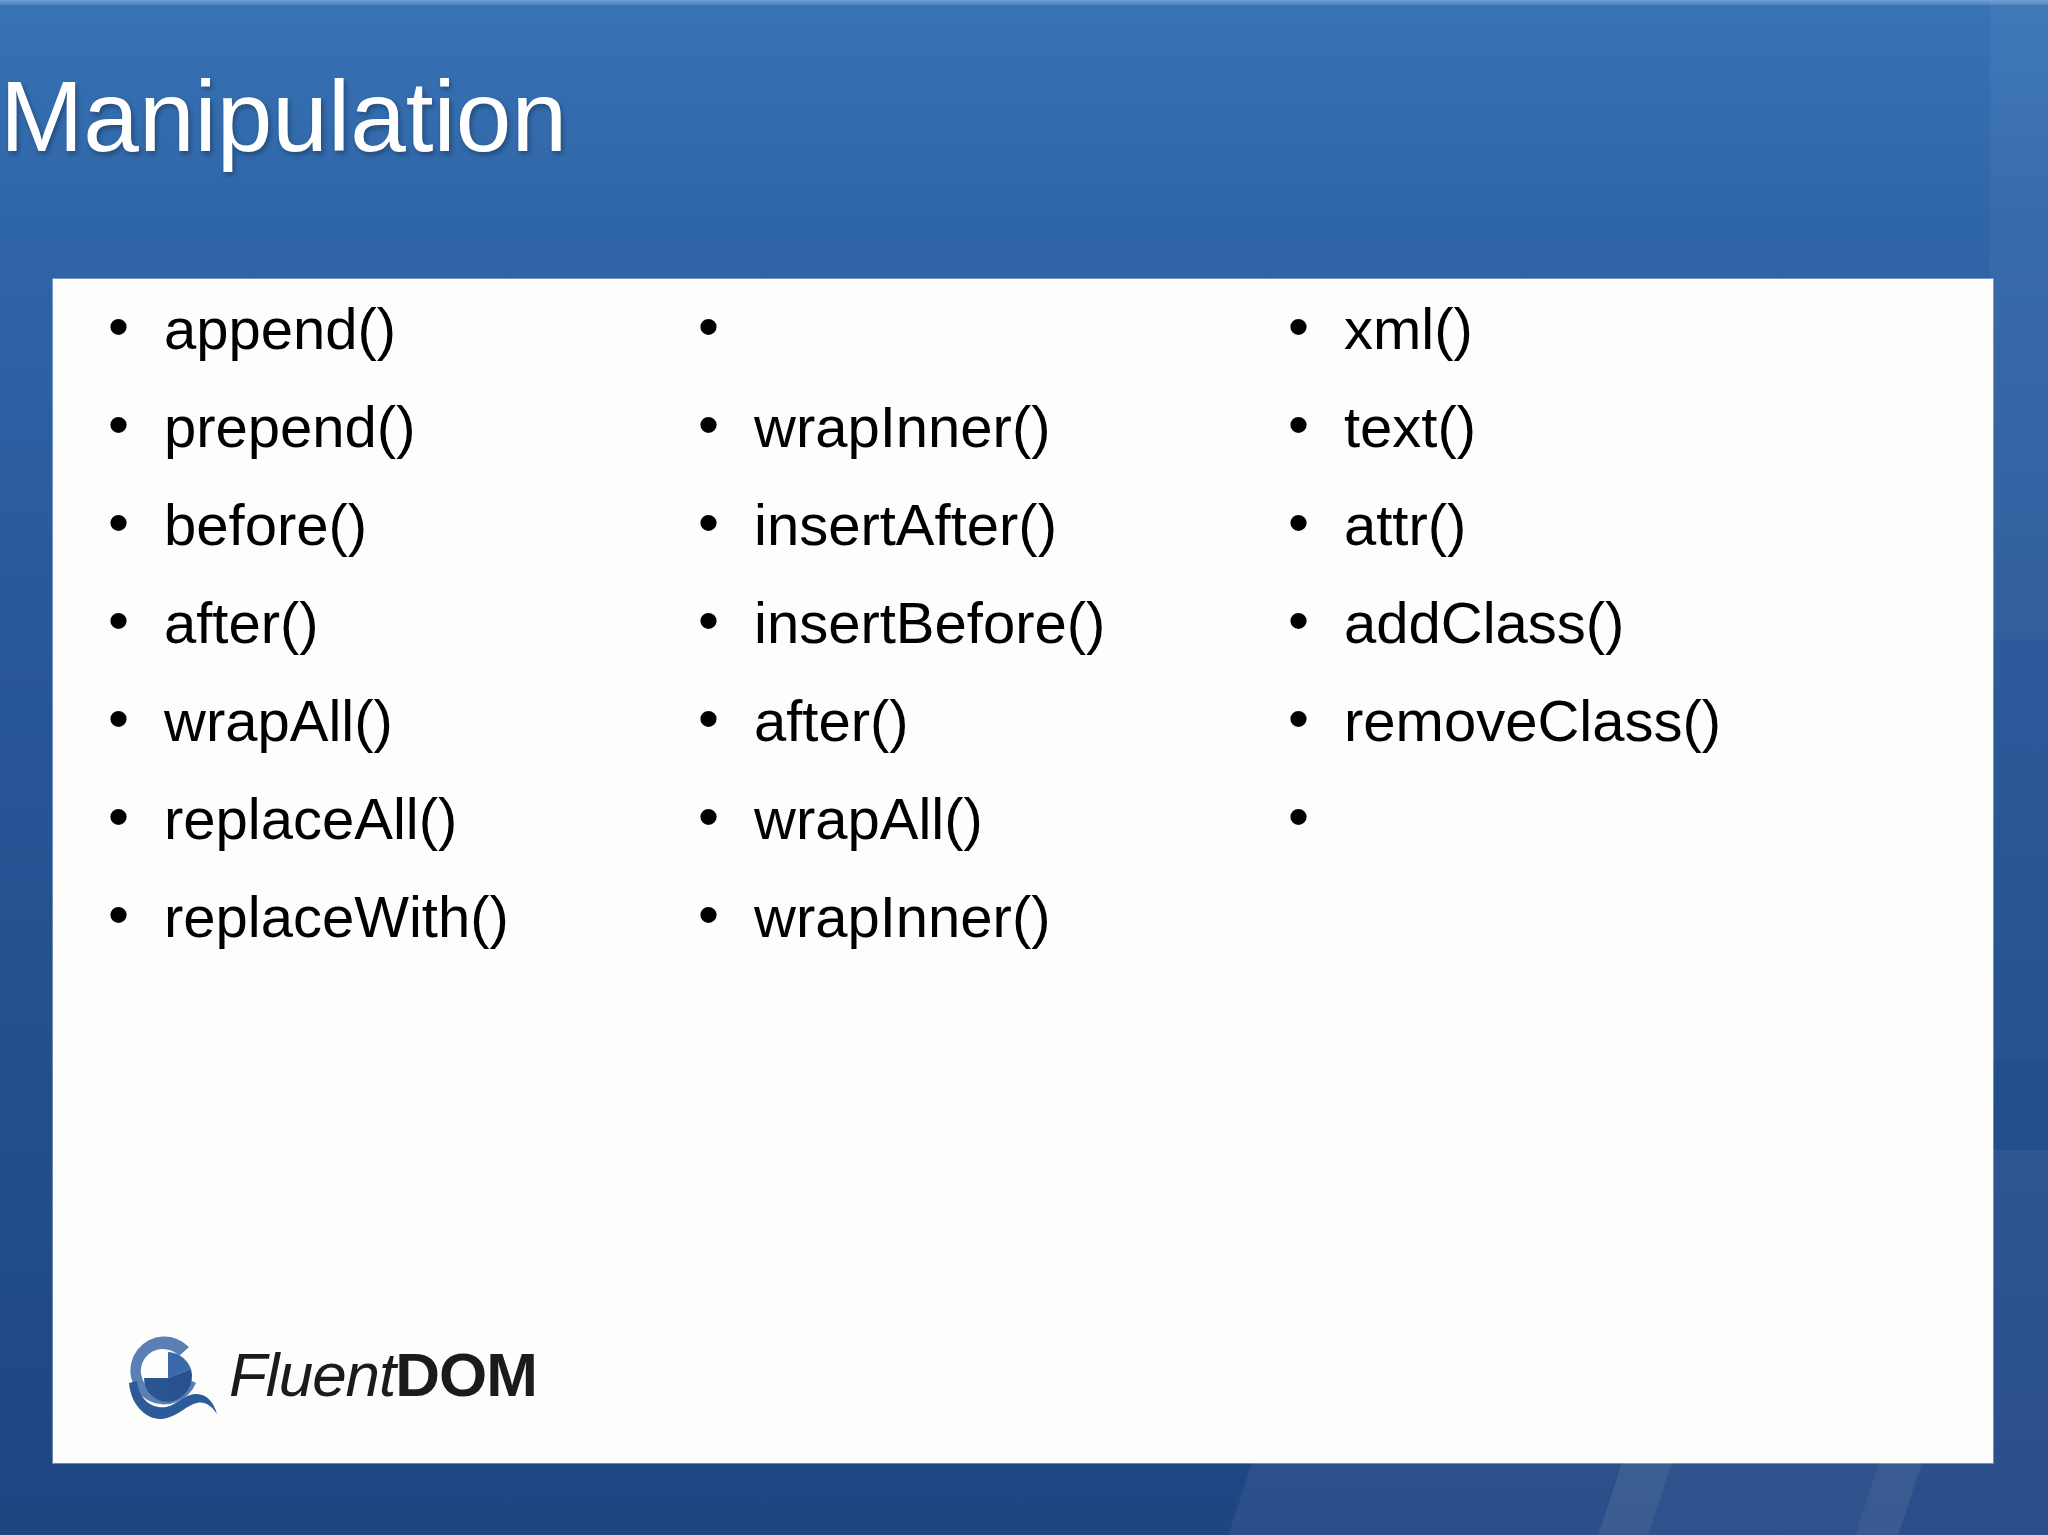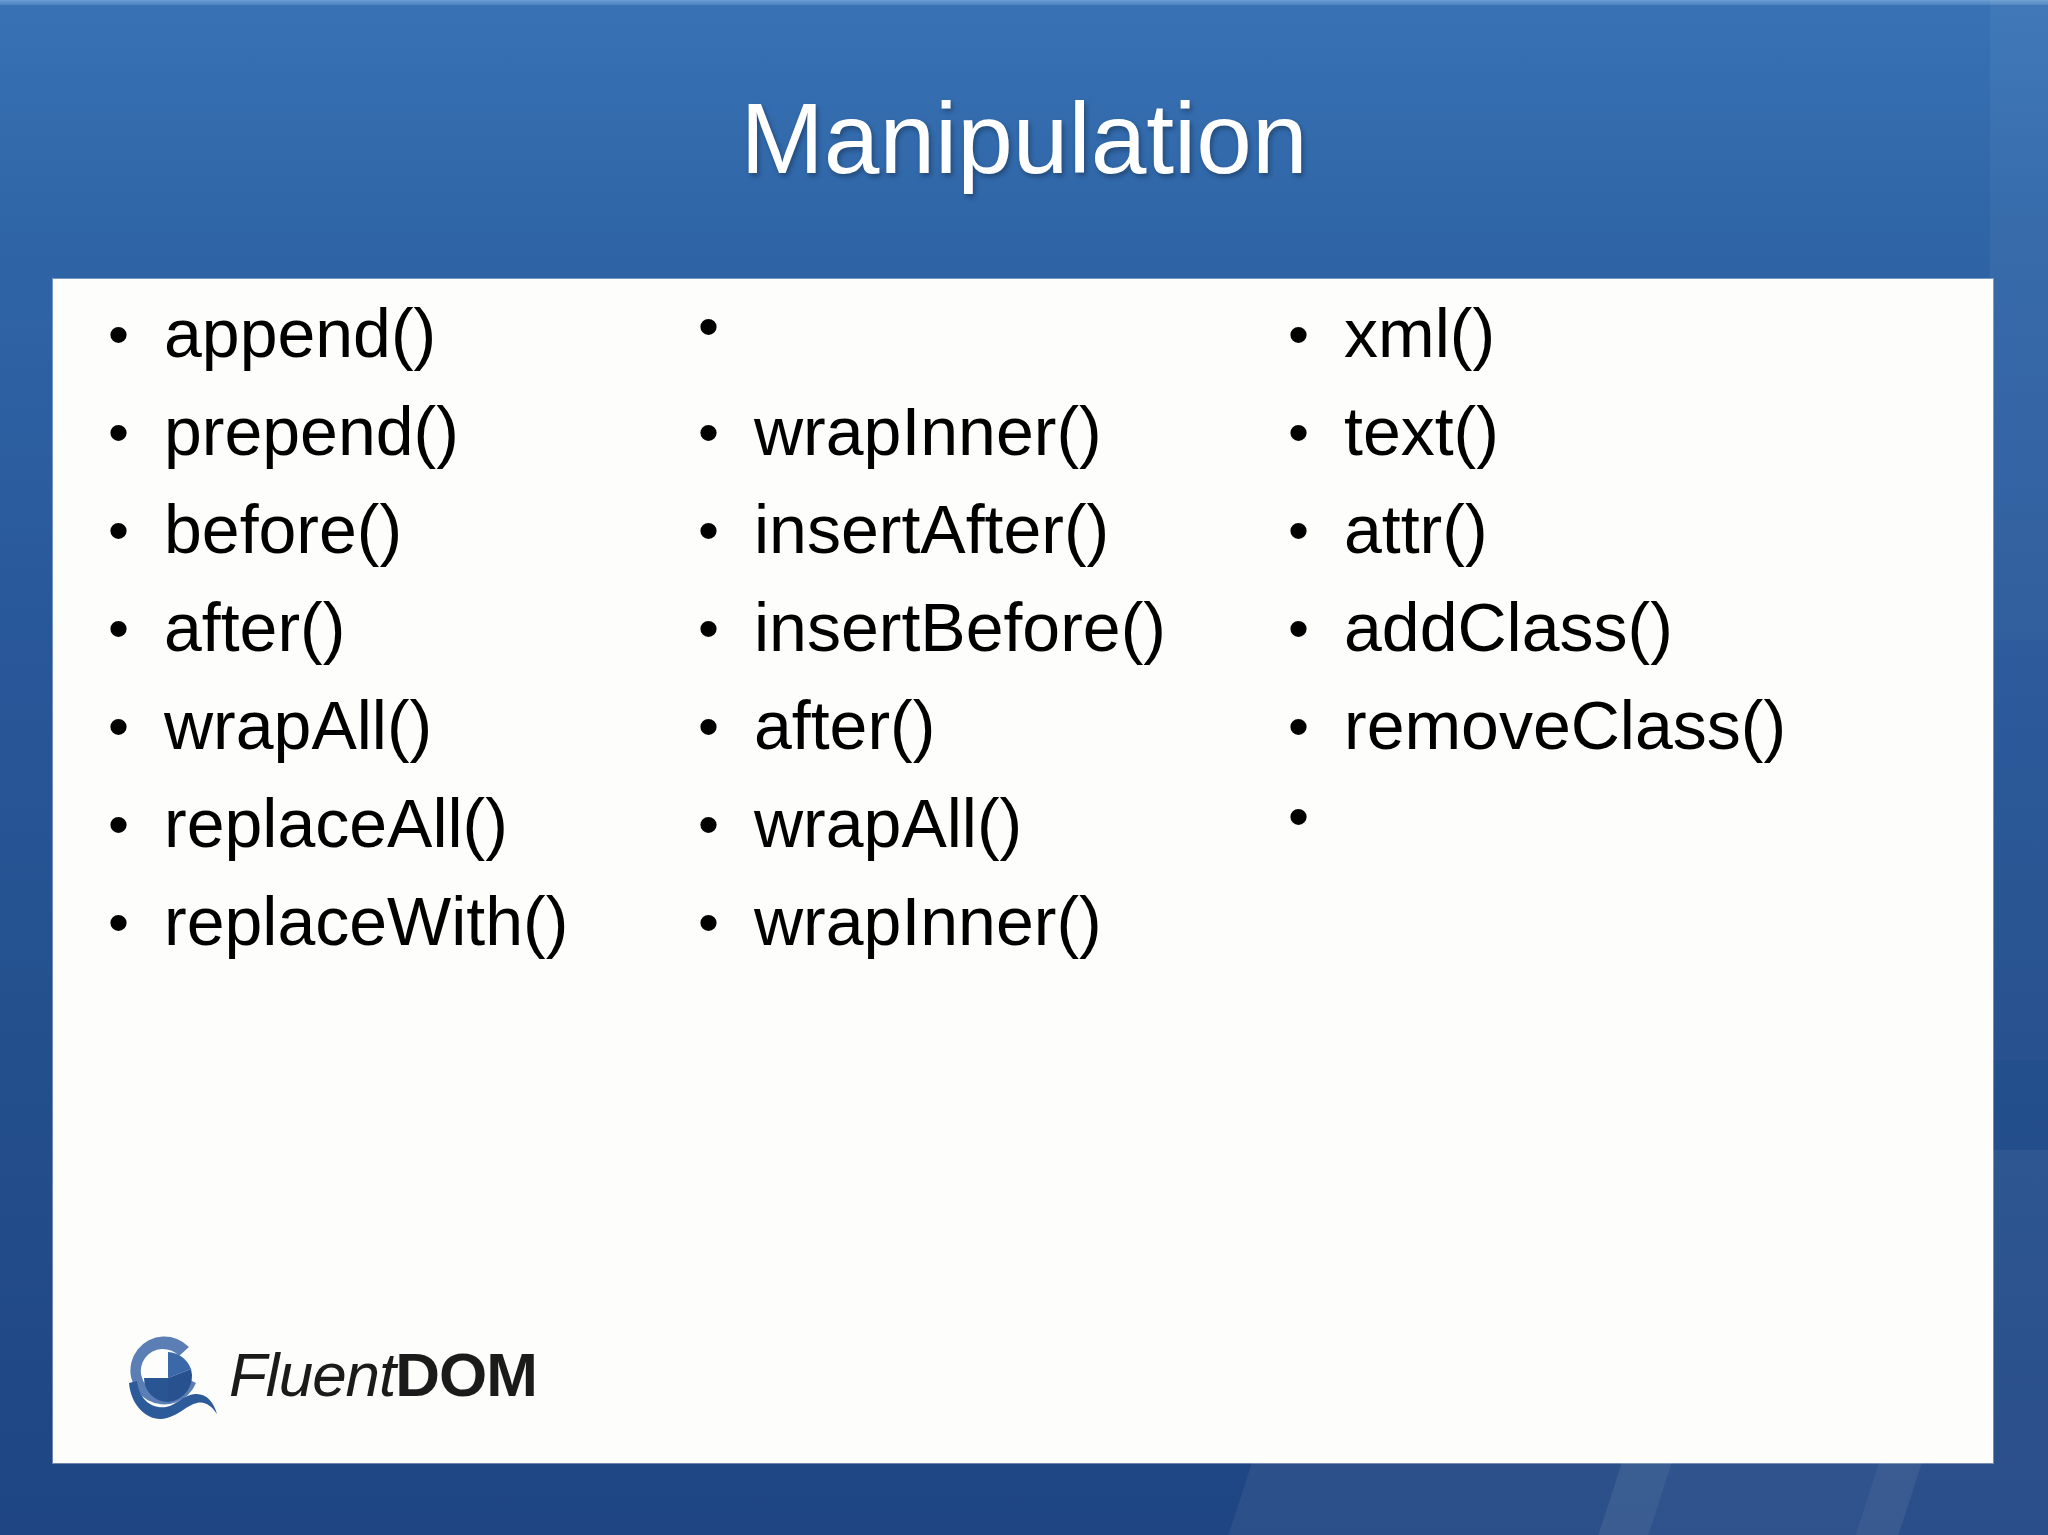--- a/index.html
+++ b/index.html
@@ -55,29 +55,28 @@
     width: 55px; height: 420px;
     background: rgba(255,255,255,0.02);
   }
 
   
   #title {
     position: absolute;
     left: 0;
     top: 62px;
     width: 2048px;
-    text-align: center;
+    text-align: left;
     color: #ffffff;
     font-size: 100px;
     font-weight: 400;
     letter-spacing: 0px;
     line-height: 1.08;
     text-shadow: 2px 3px 5px rgba(0,0,0,0.30);
     white-space: nowrap;
-    margin-top: 22px;
   }
 
   
   #content-panel {
     position: absolute;
     left: 53px;
     top: 279px;
     width: 1940px;
     height: 1184px;
     background: #fdfdfb;
@@ -108,21 +107,21 @@
     width: 56px;
     color: #000000;
     font-size: 60px;
     line-height: 1;
     text-align: left;
     position: relative;
     top: -2px;
   }
   .bullet-label {
     color: #000000;
-    font-size: 68px;
+    font-size: 58px;
     font-weight: 400;
     line-height: 1;
   }
 
   
   #logo {
     position: absolute;
     left: 58px;
     bottom: 32px;
     height: 112px;

